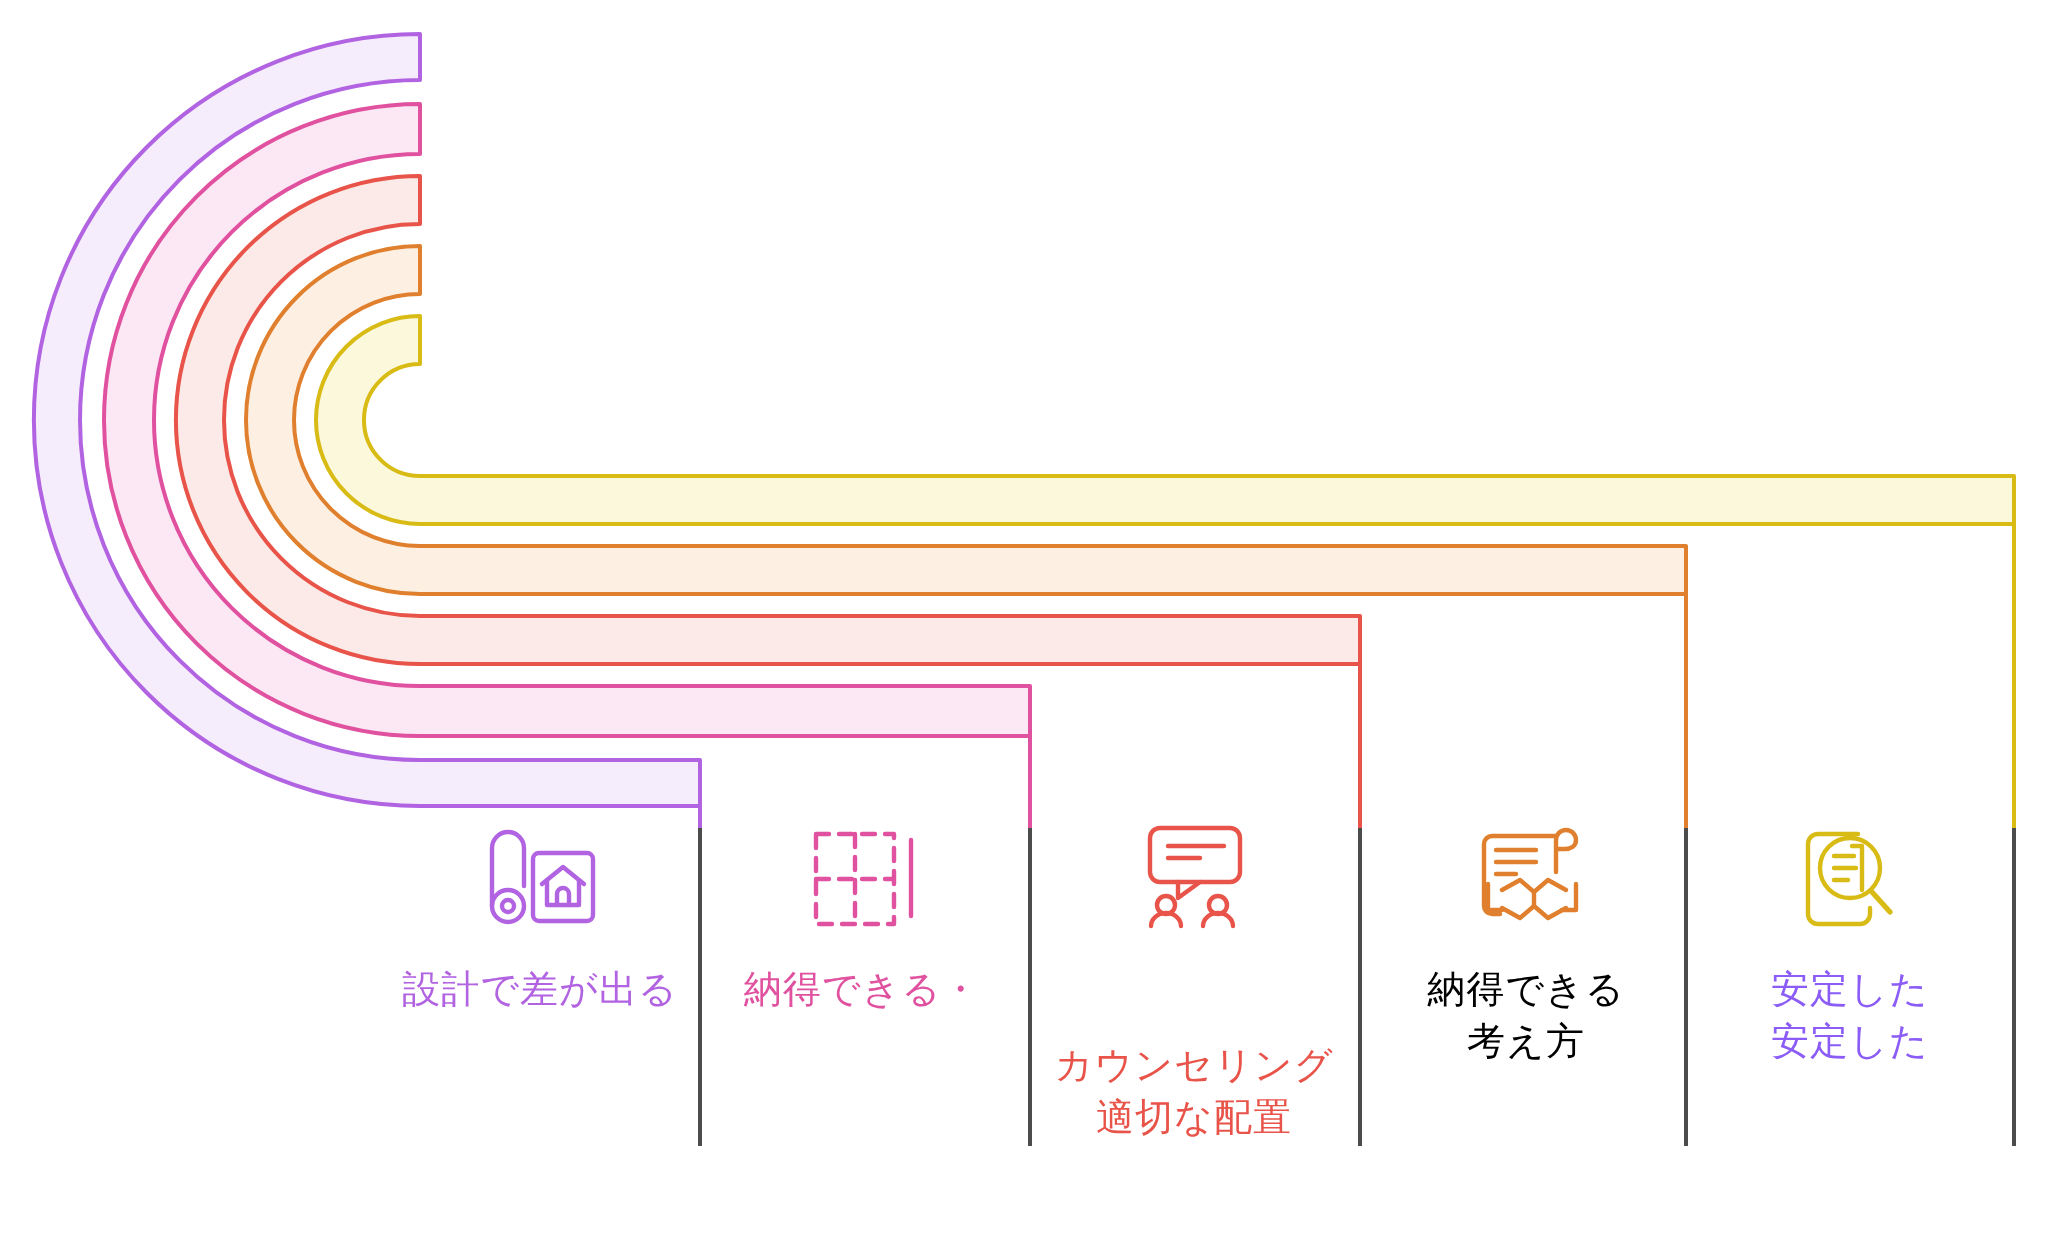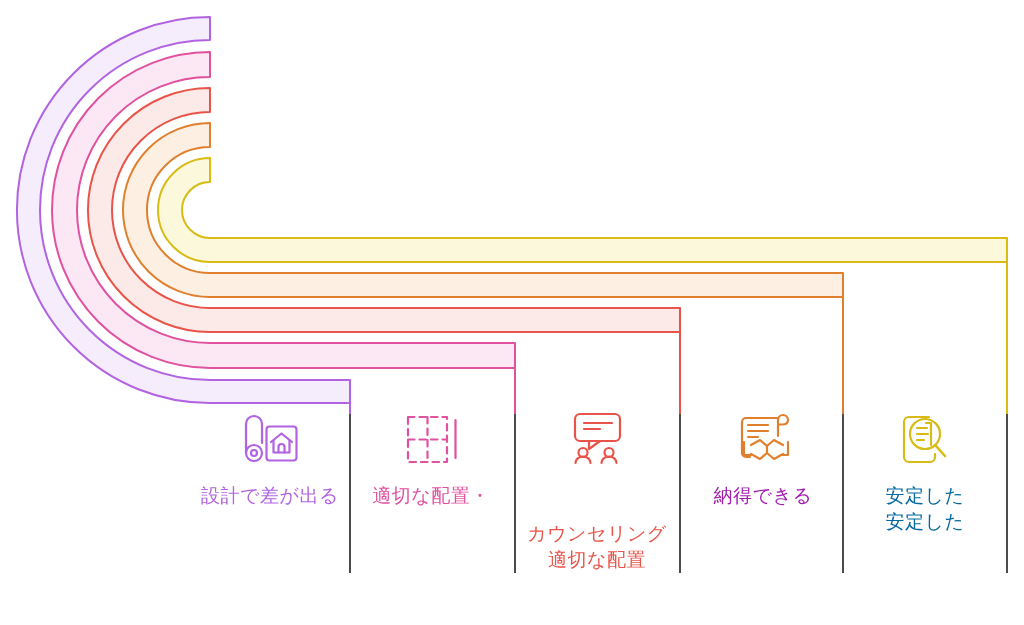--- a/index.html
+++ b/index.html
@@ -1,18 +1,18 @@
 <!DOCTYPE html>
 <html><head>
 <meta charset="utf-8">
 <style>
   html,body{margin:0;padding:0;background:#fff;}
   .stage{
     position:relative;width:1024px;height:573px;background:#fff;
-    font-family:Liberation Sans, sans-serif;overflow:hidden;
+    font-family:Liberation Mono, monospace;overflow:hidden;
   }
   .ribbons{position:absolute;left:0;top:0;}
   .ribbon{stroke:currentColor;stroke-width:2;stroke-linejoin:round;}
   .stub{stroke:currentColor;stroke-width:2;}
   .drop{stroke-width:2;}
   .endpoint{stroke:currentColor;stroke-width:2.6;fill:#ffffff;}
   .icon-box{position:absolute;top:410px;width:56px;height:56px;}
   .icon-box svg{display:block;}
   .icon-stroke{fill:none;stroke:currentColor;stroke-width:2.2;stroke-linecap:round;stroke-linejoin:round;}
   .lens-fill{fill:#ffffff;stroke:currentColor;stroke-width:2.2;}
@@ -132,27 +132,28 @@
         <line x1="39" y1="36" x2="48" y2="46" stroke-width="2.6"></line>
       </g>
     </svg>
   </div>
 
   <div class="item-label" style="left: 178px; color: rgb(177, 99, 225);">
     <span>設計で差が出る</span>
 
   </div>
   <div class="item-label" style="left: 339px; color: rgb(224, 81, 159);">
-    <span>適切な配置・</span>
+    <span>納得できる・</span>
   </div>
   <div class="item-label" style="left: 505px; color: rgb(232, 84, 73); margin-top: 38px;">
     <span>カウンセリング</span>
     <span>適切な配置</span>
   </div>
-  <div class="item-label" style="left: 671px; color: #a21caf;">
+  <div class="item-label" style="left: 671px; color: #000000;">
     <span>納得できる</span>
+    <span>考え方</span>
   </div>
-  <div class="item-label" style="left: 833px; color: #0369a1;">
+  <div class="item-label" style="left: 833px; color: #8b5cf6;">
     <span>安定した</span>
     <span>安定した</span>
   </div>
 
 </div>
 
 </body></html>

